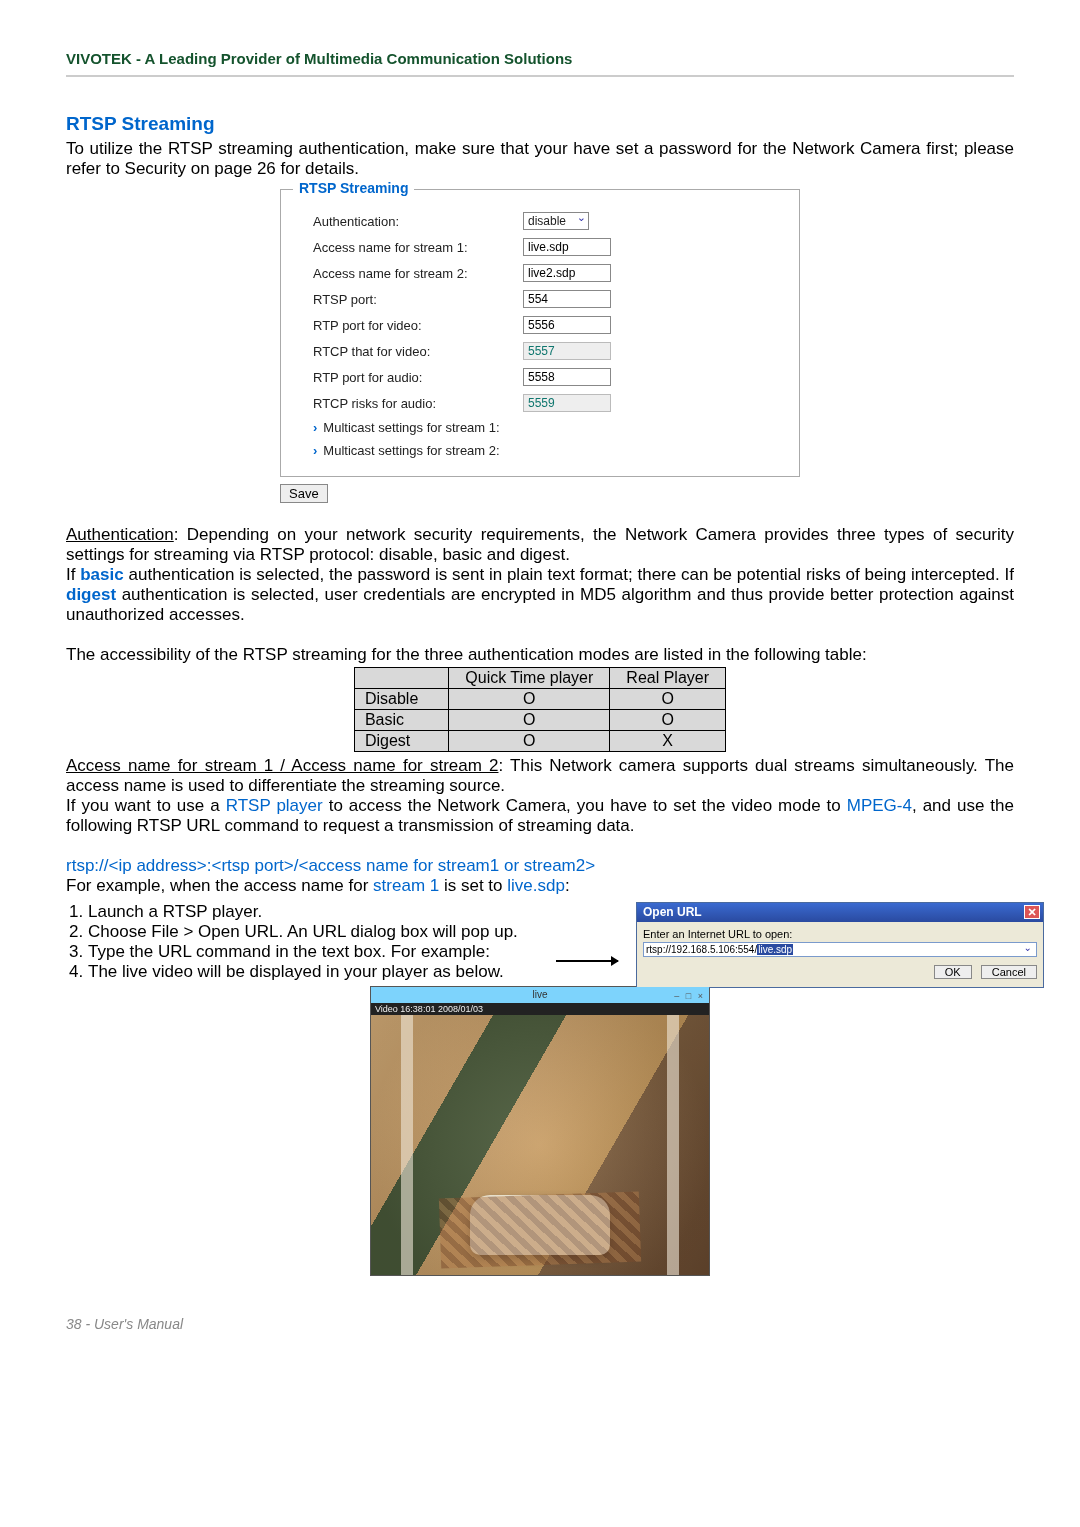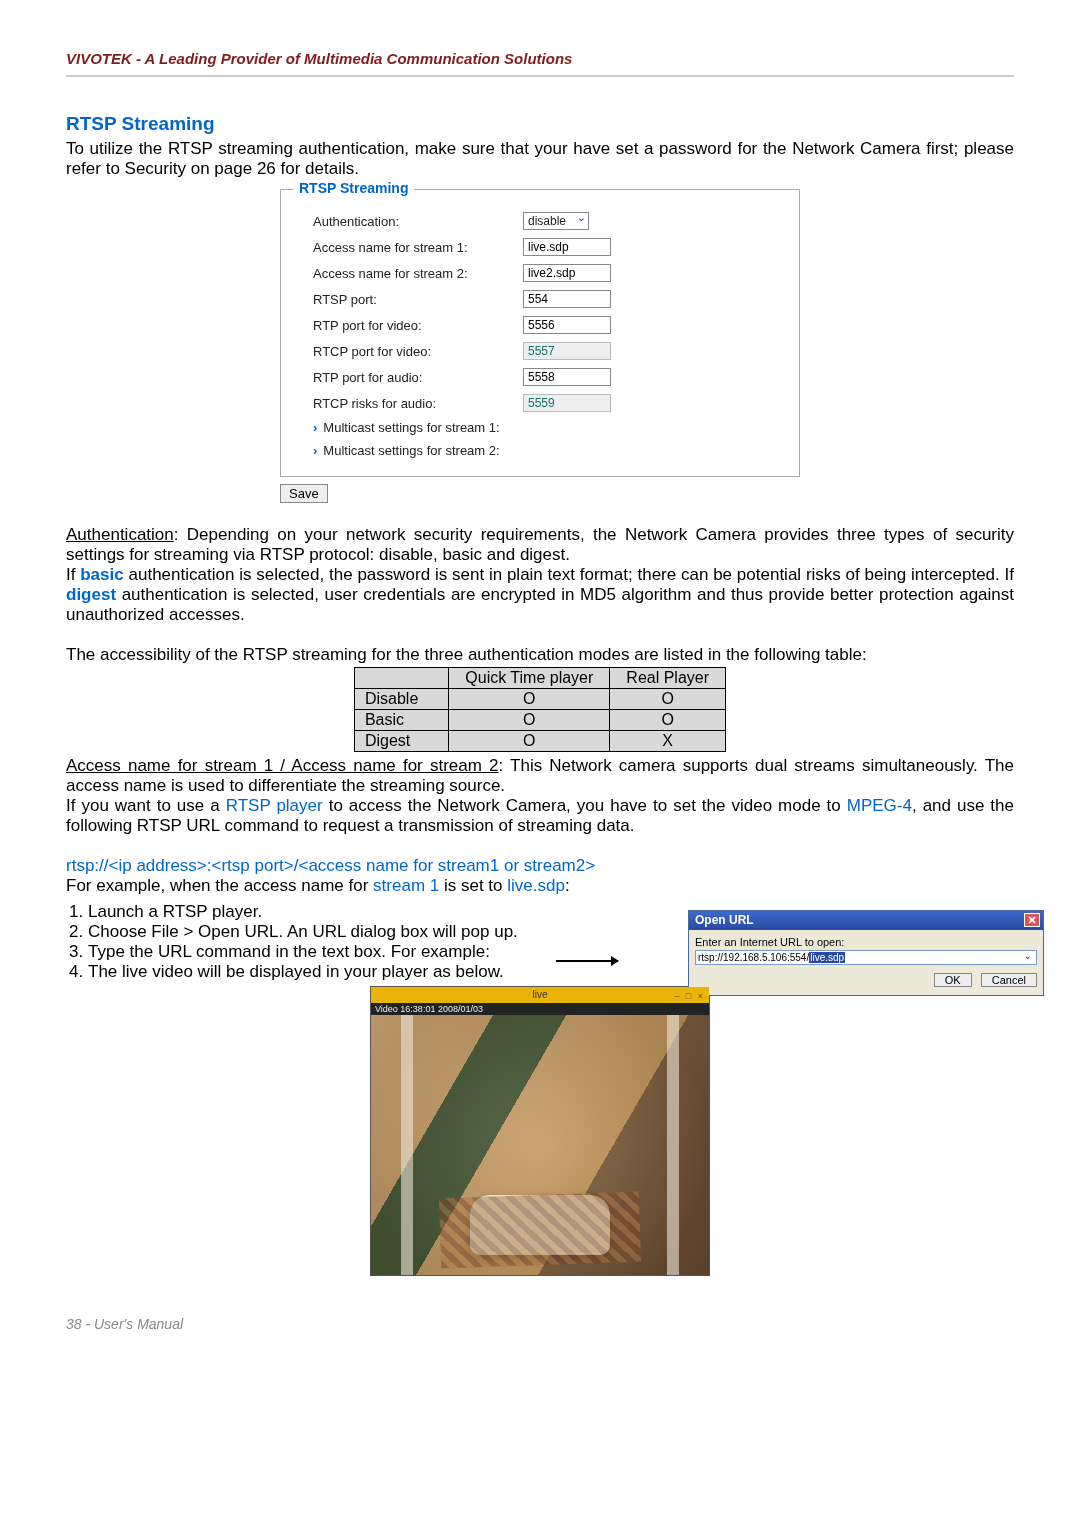--- a/index.html
+++ b/index.html
@@ -8,22 +8,21 @@
     background: #fff;
     width: 1080px;
     margin: 0 auto;
     font-size: 17px;
     color: #000;
   }
   .page {
     padding: 50px 66px 30px 66px;
   }
   .header-bar {
-    color: #7f1d1d;
-    font-style: italic;
+    color: #14532d;
     font-weight: bold;
     font-size: 15px;
     padding-bottom: 8px;
   }
   .header-rule {
     height: 2px;
     background: #ccc;
     margin-bottom: 36px;
   }
   .section-title {
@@ -93,22 +92,22 @@
   .table-auth .rowhdr { text-align: left; padding-left: 10px; padding-right: 30px; }
   .circ { font-family: Arial; }
   
   .step-area {
     position: relative;
     margin-top: 6px;
   }
   .dialog {
     position: absolute;
     right: -30px;
-    top: 8px;
-    width: 356px;
+    top: 0px;
+    width: 408px;
     font-size: 11px;
     border: 1px solid #4a6a9e;
     background: #ece9d8;
   }
   .dialog-title {
     background: linear-gradient(#3a6ad0, #2a4aa0);
     color: #fff;
     font-weight: bold;
     padding: 2px 22px 3px 6px;
     font-size: 12px;
@@ -154,21 +153,21 @@
     border-top: 5px solid transparent;
     border-bottom: 5px solid transparent;
   }
   
   .live-wrap { display:flex; justify-content:center; margin-top: 4px; }
   .live-window {
     width: 340px;
     border: 1px solid #555;
     background: #eee;
   }
-  .live-title { height: 16px; background: #eab308; font-size: 10px; color: #333; text-align: center; line-height: 16px; position: relative; }
+  .live-title { height: 16px; background: #7dd3fc; font-size: 10px; color: #333; text-align: center; line-height: 16px; position: relative; }
   .live-title .wmin { position:absolute; right: 4px; top: 1px; font-size: 9px; color: #555; letter-spacing: 2px; }
   .live-info { background: #222; color: #eee; font-size: 9px; padding: 1px 4px; }
   .live-scene {
     height: 260px;
     background:
       radial-gradient(circle at 50% 50%, rgba(255,255,255,0.08), rgba(0,0,0,0.15) 80%),
       linear-gradient(120deg, #d9b07a 0%, #caa06a 25%, #4a5a3a 25%, #4a5a3a 40%, #caa06a 40%, #c4985c 65%, #806040 65%, #6a4a30 100%);
     display: flex;
     align-items: flex-end;
     justify-content: center;
@@ -221,21 +220,21 @@
     </div>
     <div class="form-row">
       <div class="label">RTSP port:</div>
       <div class="field"><input value="554" style=""></div>
     </div>
     <div class="form-row">
       <div class="label">RTP port for video:</div>
       <div class="field"><input value="5556" style=""></div>
     </div>
     <div class="form-row">
-      <div class="label">RTCP port for video:</div>
+      <div class="label">RTCP that for video:</div>
       <div class="field"><input class="readonly" readonly="" value="5557" style=""></div>
     </div>
     <div class="form-row">
       <div class="label">RTP port for audio:</div>
       <div class="field"><input value="5558" style=""></div>
     </div>
     <div class="form-row">
       <div class="label">RTCP risks for audio:</div>
       <div class="field"><input class="readonly" readonly="" value="5559" style=""></div>
     </div>

